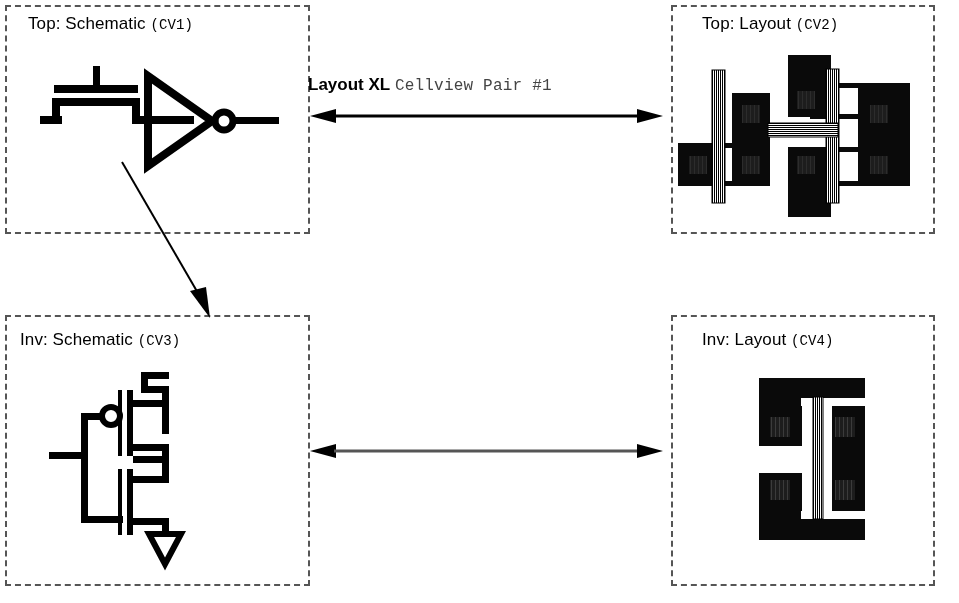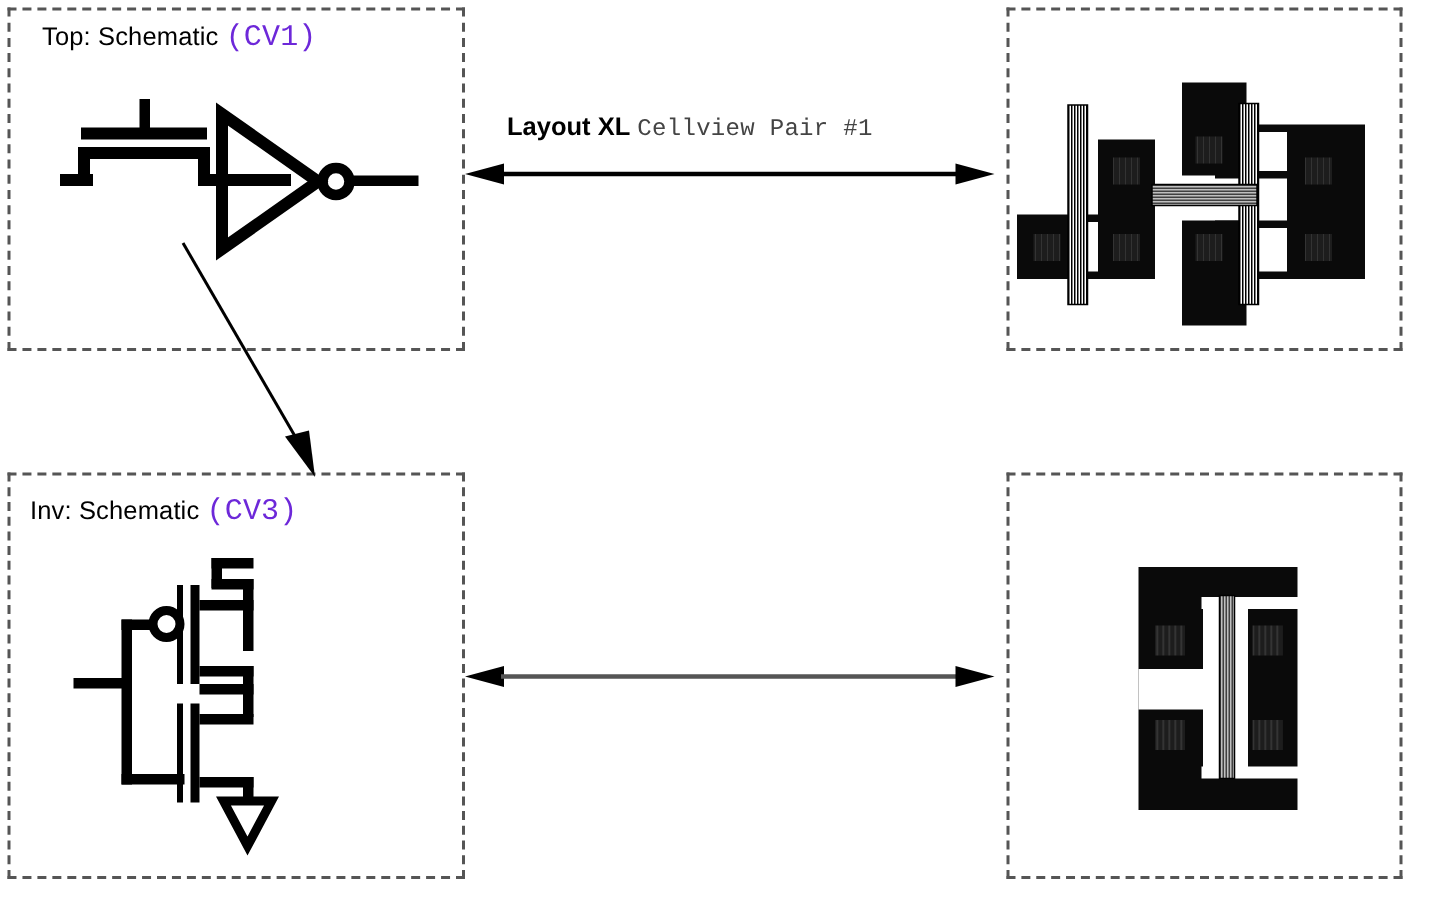--- a/index.html
+++ b/index.html
@@ -27,23 +27,23 @@
     position: absolute;
     white-space: nowrap;
     font-family: "Liberation Sans", sans-serif;
     font-size: 17px;
     font-weight: 500;
     color: #000000;
     letter-spacing: 0.1px;
   }
   .panel-title .cv {
     font-family: "Liberation Mono", monospace;
-    font-size: 20px;
+    font-size: 14px;
     font-weight: 400;
-    color: #6d28d9;
+    color: #000000;
   }
   .link-label {
     position: absolute;
     white-space: nowrap;
     font-family: "Liberation Sans", sans-serif;
     font-size: 17px;
     font-weight: bold;
     color: #000000;
   }
   .link-label .mono {
@@ -96,20 +96,23 @@
         <circle cx="184" cy="59" r="9"></circle>
       </g>
       <g fill="#000000">
         <rect x="193" y="55" width="46" height="7"></rect>
       </g>
     </svg>
   </div>
 
   <div class="panel" style="left:671px; top:5px; width:264px; height:229px;"></div>
 
+  <div class="panel-title" style="left:702px; top:14px;">
+    <span>Top: Layout</span><span>&nbsp;</span><span class="cv">(CV2)</span>
+  </div>
 
   <div class="fig" style="left:678px; top:55px;">
     <svg width="232" height="168" viewBox="0 0 232 168">
       <defs>
         <pattern id="contactHatch" width="4" height="4" patternUnits="userSpaceOnUse">
           <rect width="4" height="4" fill="#1d1d1d"></rect>
           <path d="M0 0 L0 4" stroke="#3a3a3a" stroke-width="1"></path>
         </pattern>
         <pattern id="polyVert" width="4" height="6" patternUnits="userSpaceOnUse">
           <rect width="4" height="6" fill="#ffffff"></rect>
@@ -232,20 +235,23 @@
 
         <rect x="70" y="84" width="36" height="7"></rect>
 
         <path d="M 86 162 L 118 162 L 102 192 Z" fill="none" stroke="#000000" stroke-width="6"></path>
       </g>
     </svg>
   </div>
 
   <div class="panel" style="left:671px; top:315px; width:264px; height:271px;"></div>
 
+  <div class="panel-title" style="left:702px; top:330px;">
+    <span>Inv: Layout</span><span>&nbsp;</span><span class="cv">(CV4)</span>
+  </div>
 
   <div class="fig" style="left:759px; top:378px;">
     <svg width="106" height="162" viewBox="0 0 106 162">
       <defs>
         <pattern id="contactHatch2" width="4" height="4" patternUnits="userSpaceOnUse">
           <rect width="4" height="4" fill="#1d1d1d"></rect>
           <path d="M0.5 0 L0.5 4" stroke="#3b3b3b" stroke-width="1"></path>
         </pattern>
         <pattern id="polyVert2" width="4" height="6" patternUnits="userSpaceOnUse">
           <rect width="4" height="6" fill="#ffffff"></rect>
@@ -277,21 +283,21 @@
       </g>
       <g>
         <rect x="11" y="102" width="20" height="20" fill="url(#contactHatch2)"></rect>
       </g>
       <g>
         <rect x="76" y="102" width="20" height="20" fill="url(#contactHatch2)"></rect>
       </g>
     </svg>
   </div>
 
-  <div class="link-label" style="left:338px; top:75px;">
+  <div class="link-label" style="left:308px; top:75px;">
     <span>Layout XL</span><span>&nbsp;</span><span class="mono">Cellview Pair #1</span>
   </div>
 
   <div class="fig" style="left:310px; top:105px;">
     <svg width="360" height="24" viewBox="0 0 360 24">
       <g fill="#000000" stroke="none">
         <path d="M 0 11 L 26 4 L 26 18 Z"></path>
         <rect x="24" y="9.5" width="306" height="3"></rect>
         <path d="M 353 11 L 327 4 L 327 18 Z"></path>
       </g>

